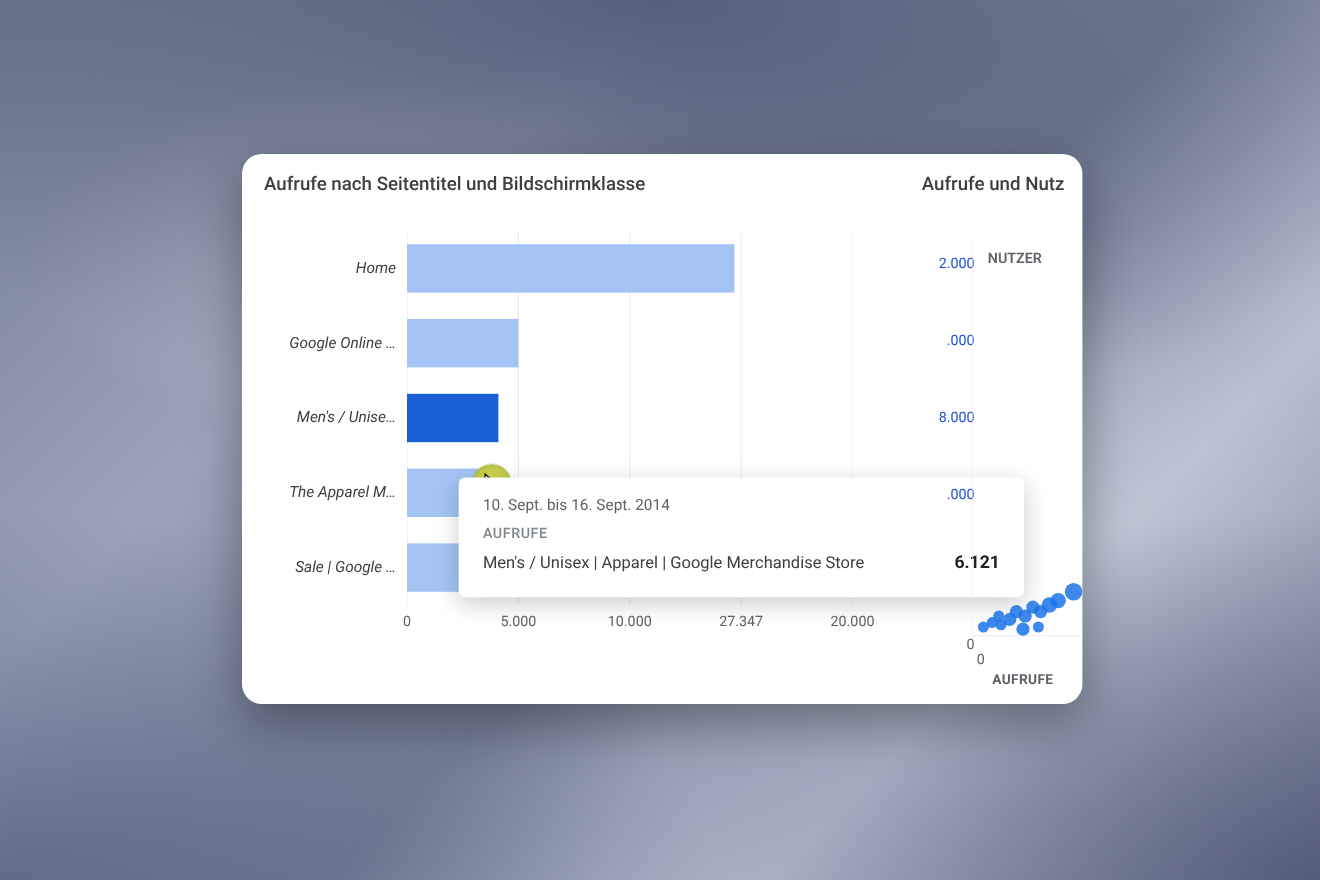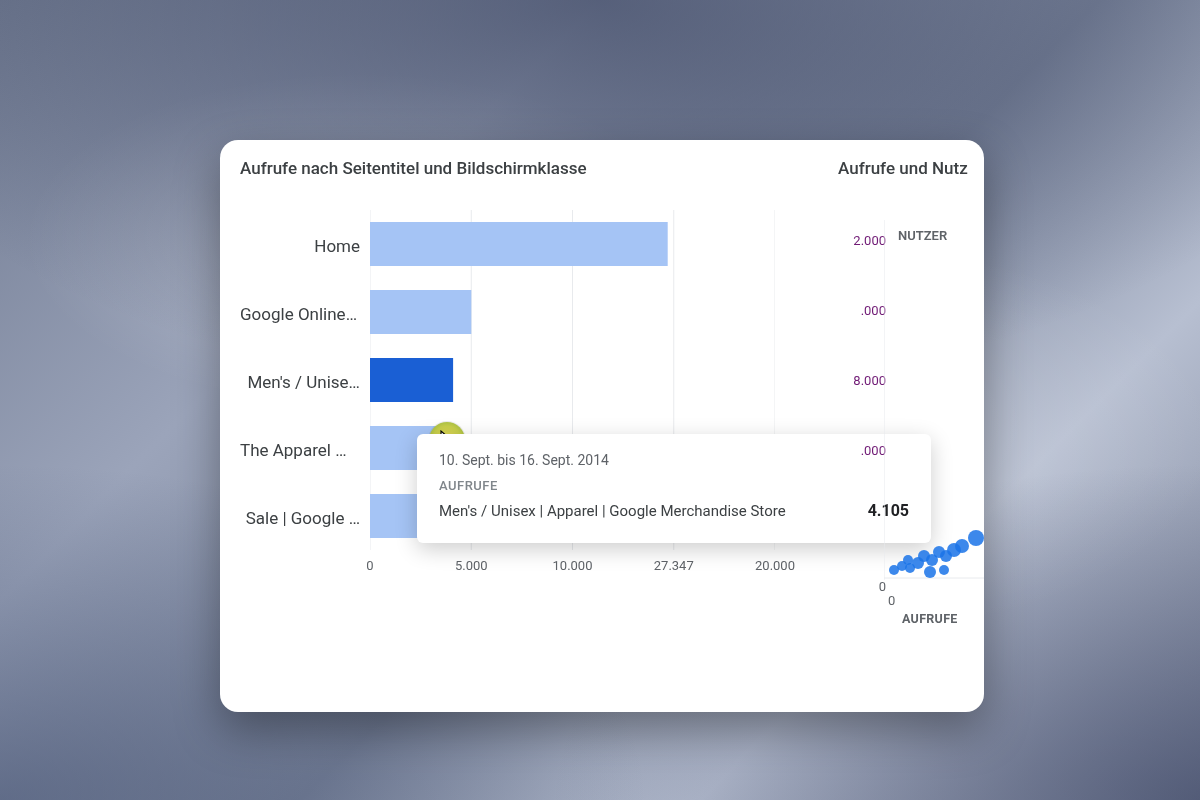--- a/index.html
+++ b/index.html
@@ -7,35 +7,35 @@
   .bg{position:absolute;inset:0;
     background:
       radial-gradient(120% 90% at 50% 0%, rgba(30,40,70,.55) 0%, rgba(30,40,70,0) 55%),
       radial-gradient(90% 70% at 0% 100%, rgba(40,55,90,.45) 0%, rgba(40,55,90,0) 60%),
       radial-gradient(90% 70% at 100% 100%, rgba(35,45,80,.45) 0%, rgba(35,45,80,0) 60%),
       radial-gradient(40% 30% at 30% 30%, rgba(255,255,255,.25) 0%, rgba(255,255,255,0) 70%),
       radial-gradient(45% 35% at 70% 55%, rgba(255,255,255,.2) 0%, rgba(255,255,255,0) 70%),
       linear-gradient(135deg,#717b92,#9ba4ba 30%,#7c869d 55%,#b7bfd1 75%,#7a8298);
   }
   
-  .card{position:absolute;left:220px;top:140px;width:764px;height:572px;background:#fff;border-radius:18px;box-shadow:0 18px 45px rgba(0,0,0,.35);overflow:hidden;}
+  .card{position:absolute;left:220px;top:140px;width:764px;height:500px;background:#fff;border-radius:18px;box-shadow:0 18px 45px rgba(0,0,0,.35);overflow:hidden;}
   .title{position:absolute;font-size:17px;color:#3c4043;font-weight:500;}
   .title.left{left:20px;top:18px;}
   .title.right{left:618px;top:18px;white-space:nowrap;}
 
   
   .barpanel{position:absolute;left:20px;top:70px;width:560px;height:400px;}
   .plot{position:absolute;left:130px;top:0;width:405px;height:340px;}
   .grid line{stroke:#e8eaed;stroke-width:1;}
-  .catlabel{position:absolute;right:440px;width:120px;text-align:right;font-size:17px;color:#3c4043;white-space:nowrap;overflow:hidden;text-overflow:ellipsis;}
+  .catlabel{position:absolute;right:440px;width:120px;text-align:right;font-size:14px;color:#3c4043;white-space:nowrap;overflow:hidden;text-overflow:ellipsis;font-style:italic;}
   .xtick{position:absolute;font-size:13px;color:#5f6368;transform:translateX(-50%);top:348px;}
 
   
   .scatpanel{position:absolute;left:616px;top:60px;width:160px;height:420px;}
-  .ytick{position:absolute;right:110px;font-size:13px;color:#701a75;transform:translateY(-50%);}
+  .ytick{position:absolute;right:110px;font-size:13px;color:#1d4ed8;transform:translateY(-50%);}
   .nutzer{position:absolute;left:62px;top:28px;font-size:13px;font-weight:600;color:#5f6368;text-align:center;}
   .scat svg circle{fill:#1a73e8;opacity:.85;}
   .xlabelR{position:absolute;left:66px;bottom:-6px;font-size:12.5px;color:#5f6368;font-weight:700;letter-spacing:.3px;}
   .zeroR{position:absolute;left:52px;bottom:12px;font-size:13px;color:#5f6368;}
   .zeroY{position:absolute;right:110px;bottom:26px;font-size:13px;color:#5f6368;}
 
   
   .tooltip{position:absolute;left:197px;top:294px;width:470px;background:#fff;border-radius:6px;box-shadow:0 6px 22px rgba(0,0,0,.2);padding:18px 22px 20px;}
   .tt-date{font-size:14px;color:#5f6368;margin-bottom:10px;}
   .tt-heading{font-size:13px;letter-spacing:.5px;color:#80868b;font-weight:500;margin-bottom:8px;}
@@ -97,21 +97,21 @@
         <path d="M1 1 L1 15 L4.5 11.5 L7.5 18 L10 17 L7 10.5 L12 10.5 Z" fill="#fff" stroke="#000" stroke-width="1.1"></path>
       </svg>
     </div>
   </div>
 
   <div class="tooltip">
     <div class="tt-date">10. Sept. bis 16. Sept. 2014</div>
     <div class="tt-heading">AUFRUFE</div>
     <div class="tt-row">
       <div class="tt-name">Men's / Unisex | Apparel | Google Merchandise Store</div>
-      <div class="tt-val">4.105</div>
+      <div class="tt-val">6.121</div>
     </div>
   </div>
 
   <div class="scatpanel">
     <div class="nutzer">NUTZER</div>
     <div class="ytick" style="top:40px">2.000</div>
     <div class="ytick" style="top:110px">.000</div>
     <div class="ytick" style="top:180px">8.000</div>
     <div class="ytick" style="top:250px">.000</div>
     <div class="zeroY">0</div>

